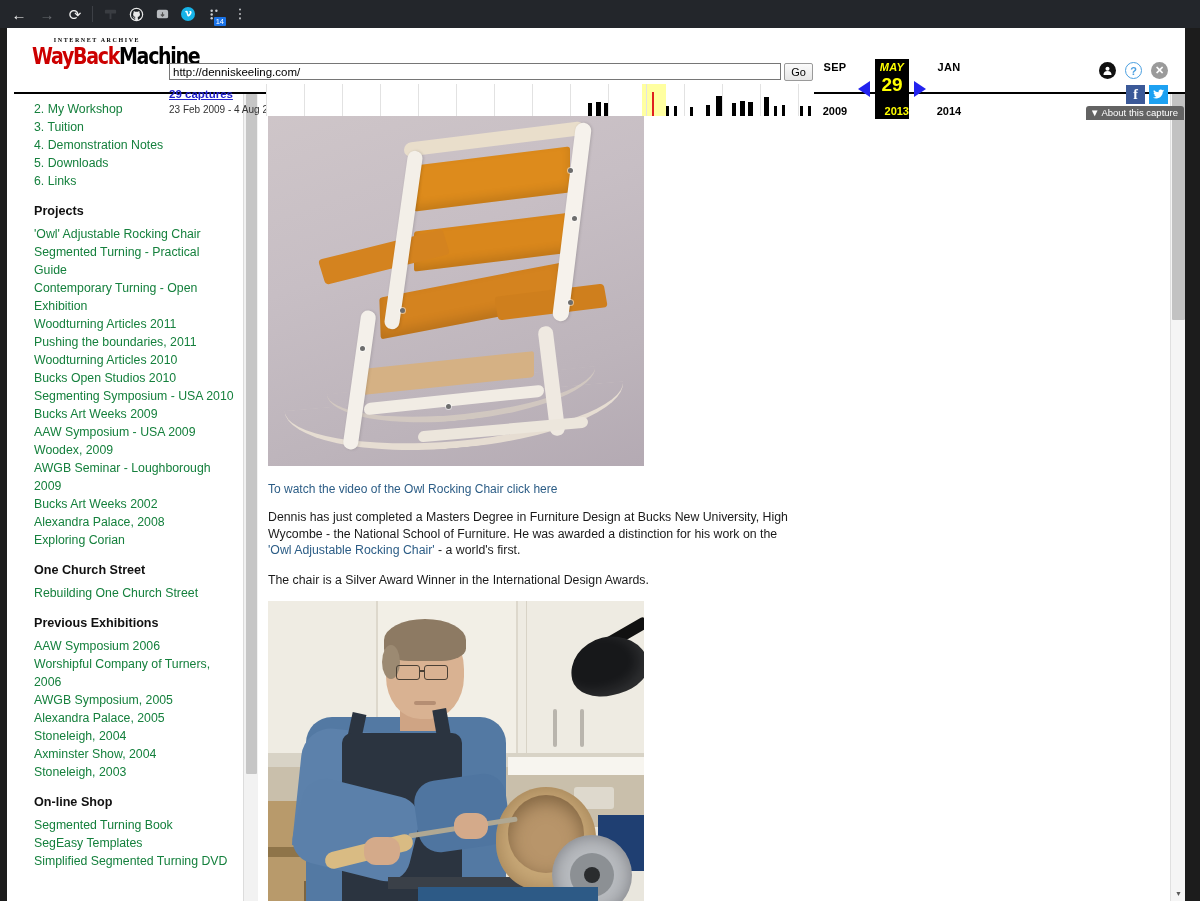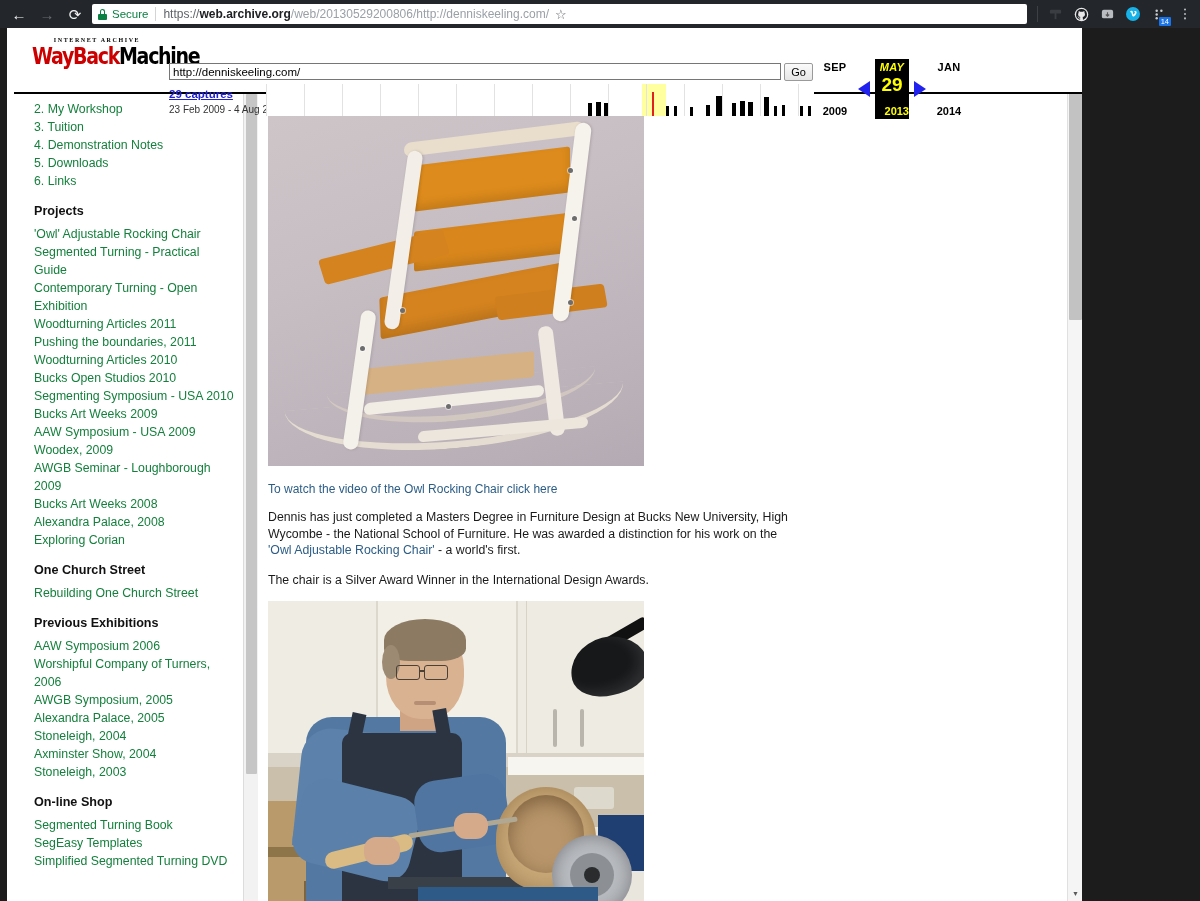--- a/index.html
+++ b/index.html
@@ -49,21 +49,21 @@
     font-size:7.5px; line-height:9px; padding:0 2px; border-radius:1px;
   }
   .kebab { color:#e8eaed; font-size:13px; letter-spacing:0; line-height:4px; }
 
   
   .viewport {
     position:absolute; left:0; top:28px; width:1200px; height:873px;
     background:#1c1c1c;
   }
   .page-area {
-    position:absolute; left:7px; top:0px; width:1075px; height:873px;
+    position:absolute; left:7px; top:0px; width:1178px; height:873px;
     background:#ffffff; overflow:hidden;
   }
 
   
   .wb-bar {
     position:absolute; left:7px; top:0; width:1178px; height:66px;
     background:#ffffff; border-bottom:2px solid #000; z-index:20;
   }
   .wb-logo { position:absolute; left:18px; top:9px; width:130px; }
   .wb-logo .ia-text {
@@ -361,30 +361,20 @@
 </head>
 <body>
 
 <div class="browser-chrome">
   <div class="nav-btns">
     <div class="nav-btn">←</div>
     <div class="nav-btn disabled">→</div>
     <div class="nav-btn">⟳</div>
   </div>
 
-  <div class="omnibox">
-    <span class="lock-icon">
-      <span class="lock-shackle"></span>
-        <span class="lock-body"></span>
-    </span>
-    <span class="secure-text">Secure</span>
-    <span class="omni-divider"></span>
-    <span class="url-text"><span class="u-scheme">https://</span><span class="u-dom">web.archive.org</span><span>/web/20130529200806/http://denniskeeling.com/</span></span>
-    <span class="star-icon">☆</span>
-  </div>
 
   <div class="ext-strip">
     <span class="ext-sep"></span>
     <span class="ext">
       <svg width="15" height="15" viewBox="0 0 16 16">
           <rect x="2" y="3" width="12" height="4" rx="1" fill="#3a3d42"></rect>
           <rect x="7" y="6" width="2" height="7" fill="#3a3d42"></rect>
         </svg>
     </span>
     <span class="ext">
@@ -535,21 +525,21 @@
           <a>Contemporary Turning - Open Exhibition</a>
           <a>Woodturning Articles 2011</a>
           <a>Pushing the boundaries, 2011</a>
           <a>Woodturning Articles 2010</a>
           <a>Bucks Open Studios 2010</a>
           <a>Segmenting Symposium - USA 2010</a>
           <a>Bucks Art Weeks 2009</a>
           <a>AAW Symposium - USA 2009</a>
           <a>Woodex, 2009</a>
           <a>AWGB Seminar - Loughborough 2009</a>
-          <a>Bucks Art Weeks 2008</a>
+          <a>Bucks Art Weeks 2002</a>
           <a>Alexandra Palace, 2008</a>
           <a>Exploring Corian</a>
           <div class="side-head">One Church Street</div>
           <a>Rebuilding One Church Street</a>
           <div class="side-head">Previous Exhibitions</div>
           <a>AAW Symposium 2006</a>
           <a>Worshipful Company of Turners, 2006</a>
           <a>AWGB Symposium, 2005</a>
           <a>Alexandra Palace, 2005</a>
           <a>Stoneleigh, 2004</a>

